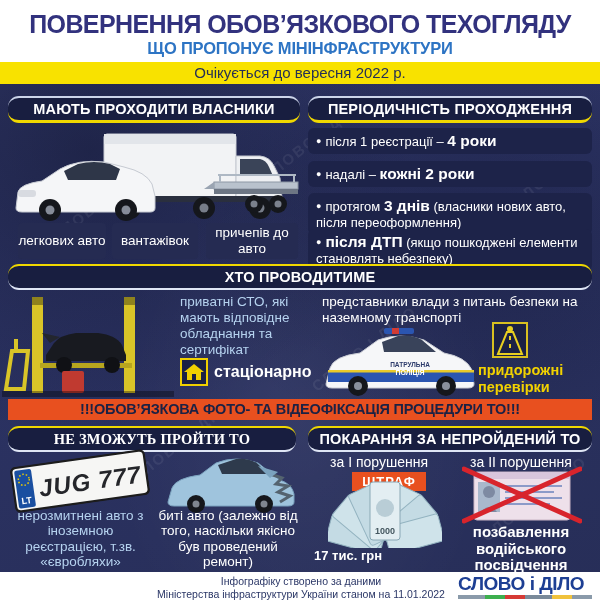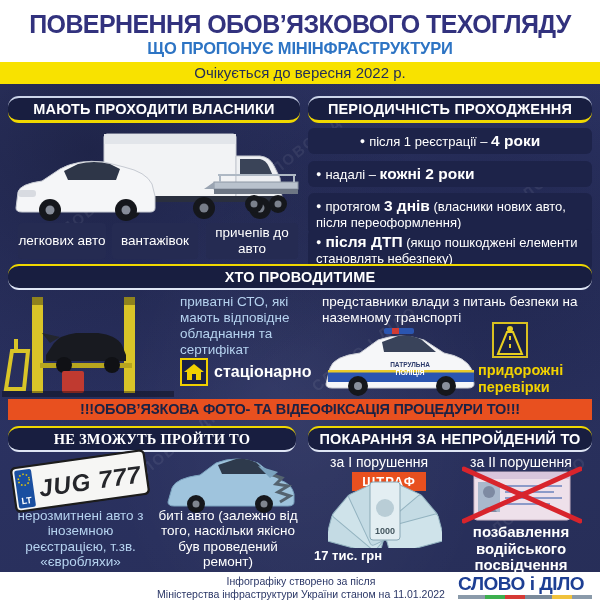--- a/index.html
+++ b/index.html
@@ -119,21 +119,21 @@
     </div>
   <div class="chip" style="left:112px; top:223px; width:86px; height:36px;">
     <span>вантажівок</span>
     </div>
   <div class="chip" style="left:206px; top:223px; width:92px; height:36px;">
     <span>причепів до авто</span>
     </div>
 
   <div class="sec-head hd-light-top" style="left:308px; top:96px; width:284px;">ПЕРІОДИЧНІСТЬ ПРОХОДЖЕННЯ</div>
 
-  <div class="prow" style="top:128px;text-align:center;">
+  <div class="prow" style="top:128px;">
     <span class="dot">●</span><span>після 1 реєстрації – </span><b>4 роки</b><span></span>
   </div>
   <div class="prow" style="top:161px;">
     <span class="dot">●</span><span>надалі – </span><b>кожні 2 роки</b><span></span>
   </div>
   <div class="prow" style="top:193px;">
     <span class="dot">●</span><span>протягом </span><b>3 днів</b><span> (власники нових авто, після переоформлення)</span>
   </div>
   <div class="prow" style="top:229px;">
     <span class="dot">●</span><b>після ДТП</b><span> (якщо пошкоджені елементи становлять небезпеку)</span>
@@ -270,21 +270,21 @@
     <g stroke="#d8242c" stroke-width="5" stroke-linecap="round">
       <line x1="2" y1="3" x2="118" y2="55"></line>
       <line x1="118" y1="3" x2="2" y2="55"></line>
     </g>
   </svg>
 
   <div class="abs whitetxt" style="left:448px; top:524px; width:146px; font-size:15px; font-weight:bold; line-height:1.1; text-align:center;">позбавлення водійського посвідчення</div>
 
   <div class="footer">
     <div class="credit">
-      <div>Інфографіку створено за після</div>
+      <div>Інфографіку створено за даними</div>
       <div>Міністерства інфраструктури України станом на 11.01.2022 року</div>
     </div>
     <div class="abs" style="left:458px; top:2px; width:134px;">
       <div class="logo-text">СЛОВО і ДІЛО</div>
       <div class="logo-bar">
         <div style="width:20%; background:#8a9aaa;"></div>
         <div style="width:15%; background:#3daf4e;"></div>
         <div style="width:15%; background:#d63a35;"></div>
         <div style="width:20%; background:#7a8a9a;"></div>
         <div style="width:15%; background:#f0c23c;"></div>

